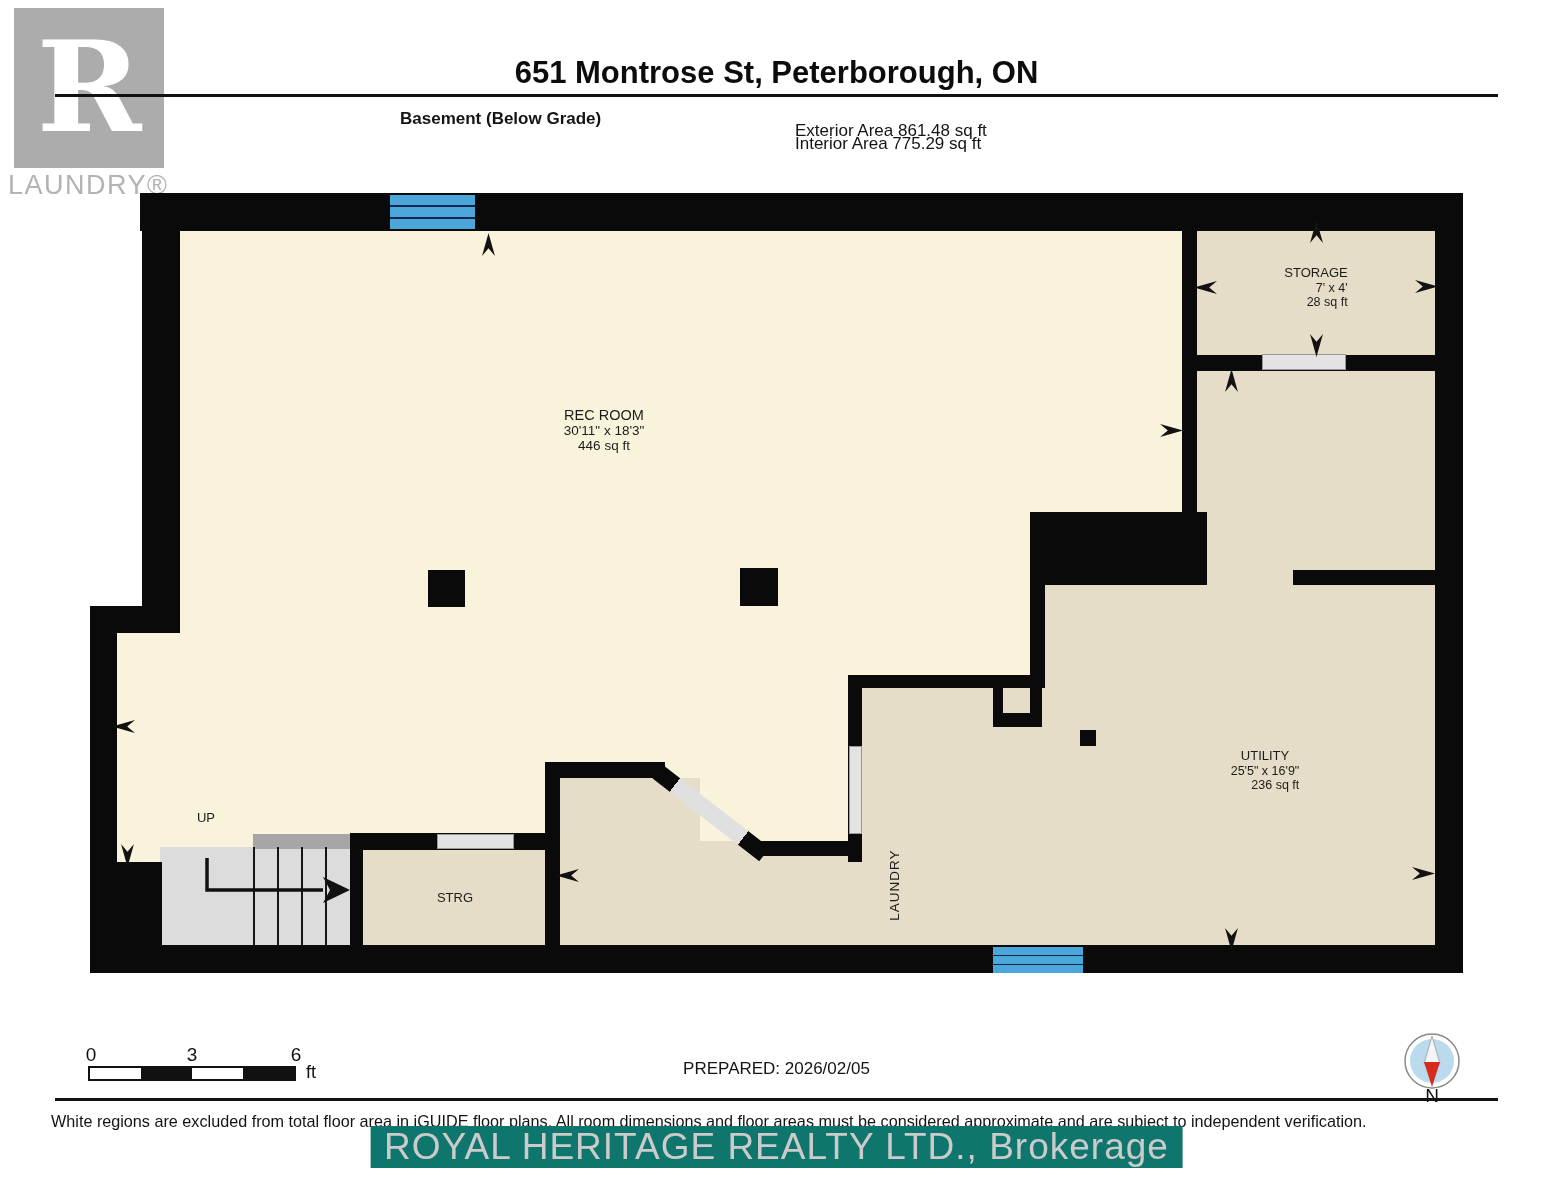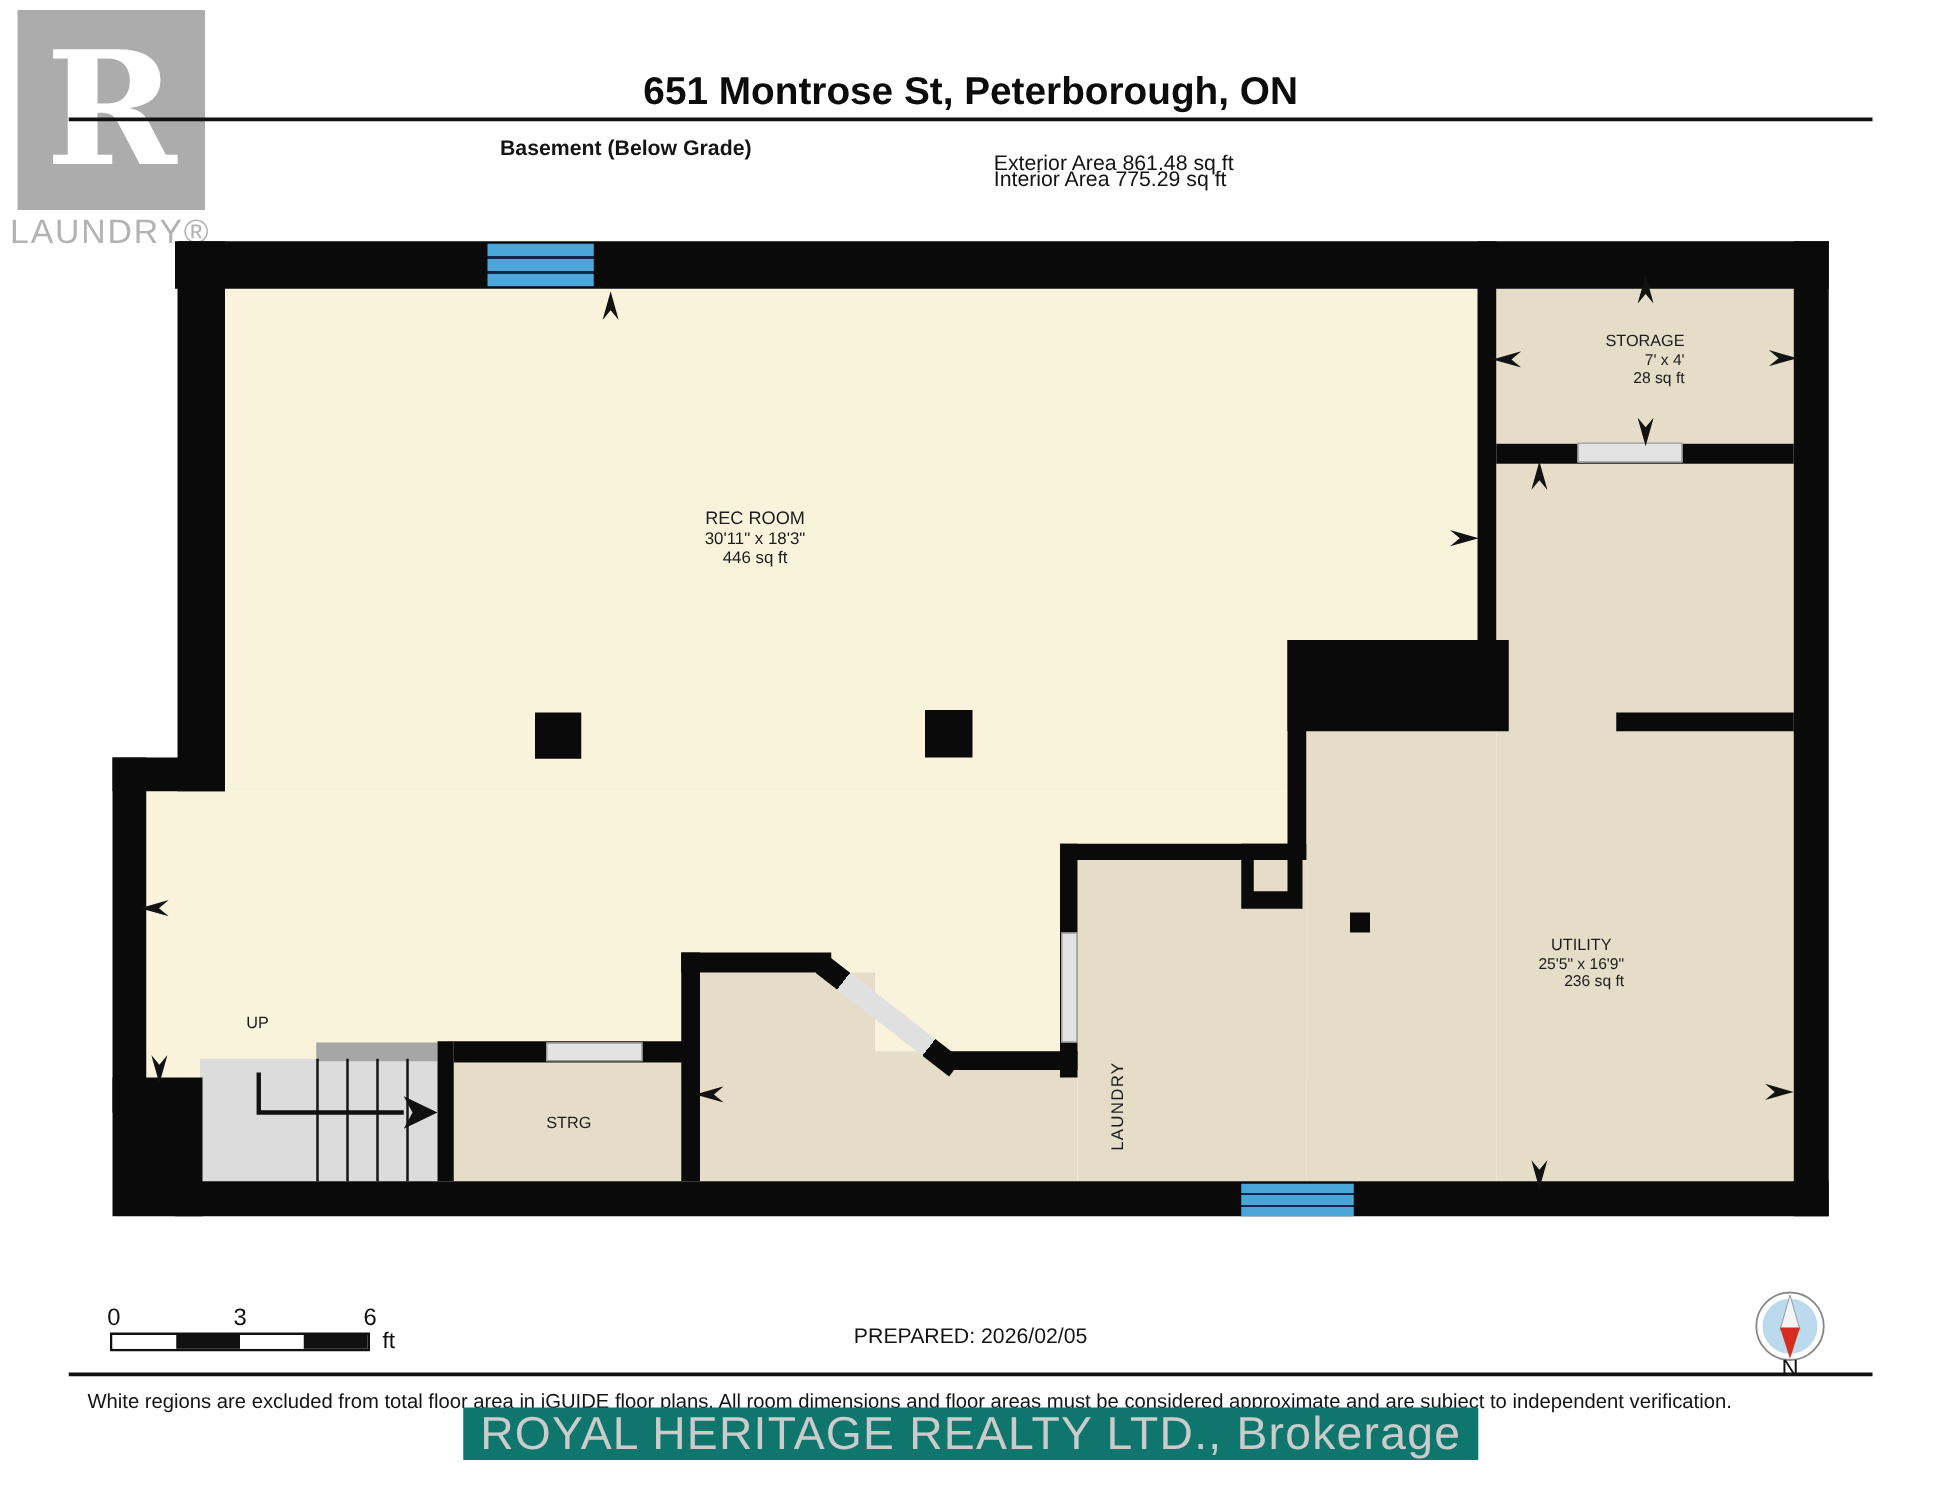--- a/index.html
+++ b/index.html
@@ -17,21 +17,21 @@
   .rlabel{position:absolute;transform:translateX(-50%);text-align:center;color:#1c1c1c;white-space:nowrap;}
   .rlabel .l1{font-size:14.5px;line-height:16px;display:block;}
   .rlabel .l2{font-size:13.5px;line-height:15px;display:block;}
   .sm .l1{font-size:13px;line-height:14.5px;} .sm .l2{font-size:12.5px;line-height:14px;text-align:right;}
   .tread{position:absolute;width:2px;background:#161616;}
   .hdr-title{position:absolute;left:0;top:55px;width:100%;text-align:center;font-size:31px;font-weight:bold;color:#0c0c0c;}
   .rule{position:absolute;background:#111;}
   .subhdr{position:absolute;font-size:17px;color:#141414;}
   .watermark{position:absolute;top:1126px;left:50%;transform:translateX(-50%);background:#0f766e;
              color:#CBCBCB;font-size:37px;white-space:nowrap;padding:0 14px;letter-spacing:1px;}
-  .disclaimer{position:absolute;left:70px;top:1112px;font-size:16.2px;color:#141414;}
+  .disclaimer{position:absolute;left:51px;top:1112px;font-size:16.2px;color:#141414;}
   .logo-box{position:absolute;left:14px;top:8px;width:150px;height:160px;background:#ACACAC;
             text-align:center;line-height:158px;font-family:"DejaVu Serif",serif;
             font-size:126px;font-weight:bold;color:#fff;}
   .logo-word{position:absolute;left:8px;top:170px;width:190px;font-size:27px;color:#B3B3B3;letter-spacing:1.5px;}
   .scale-seg{height:100%;float:left;width:25%;}
   .tick{position:absolute;top:1044px;width:24px;text-align:center;font-size:19px;color:#111;}
 </style>
 </head>
 <body>
 

